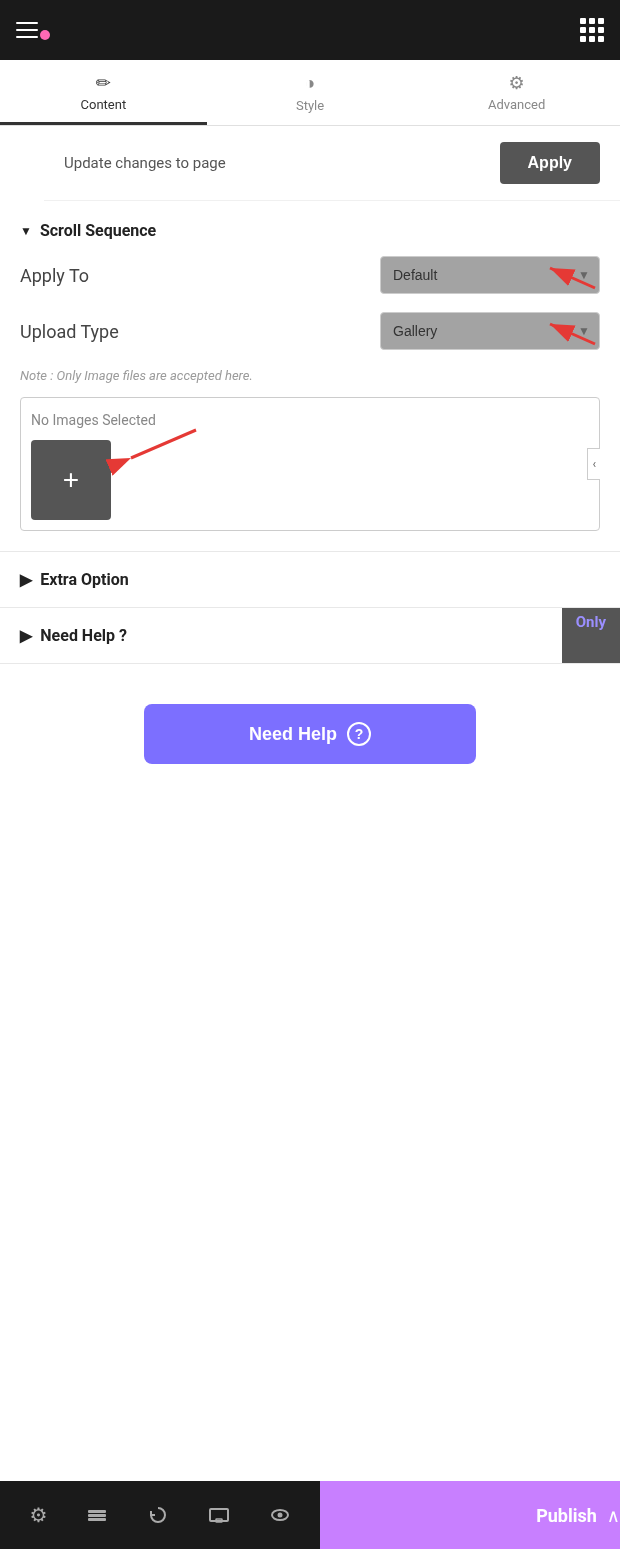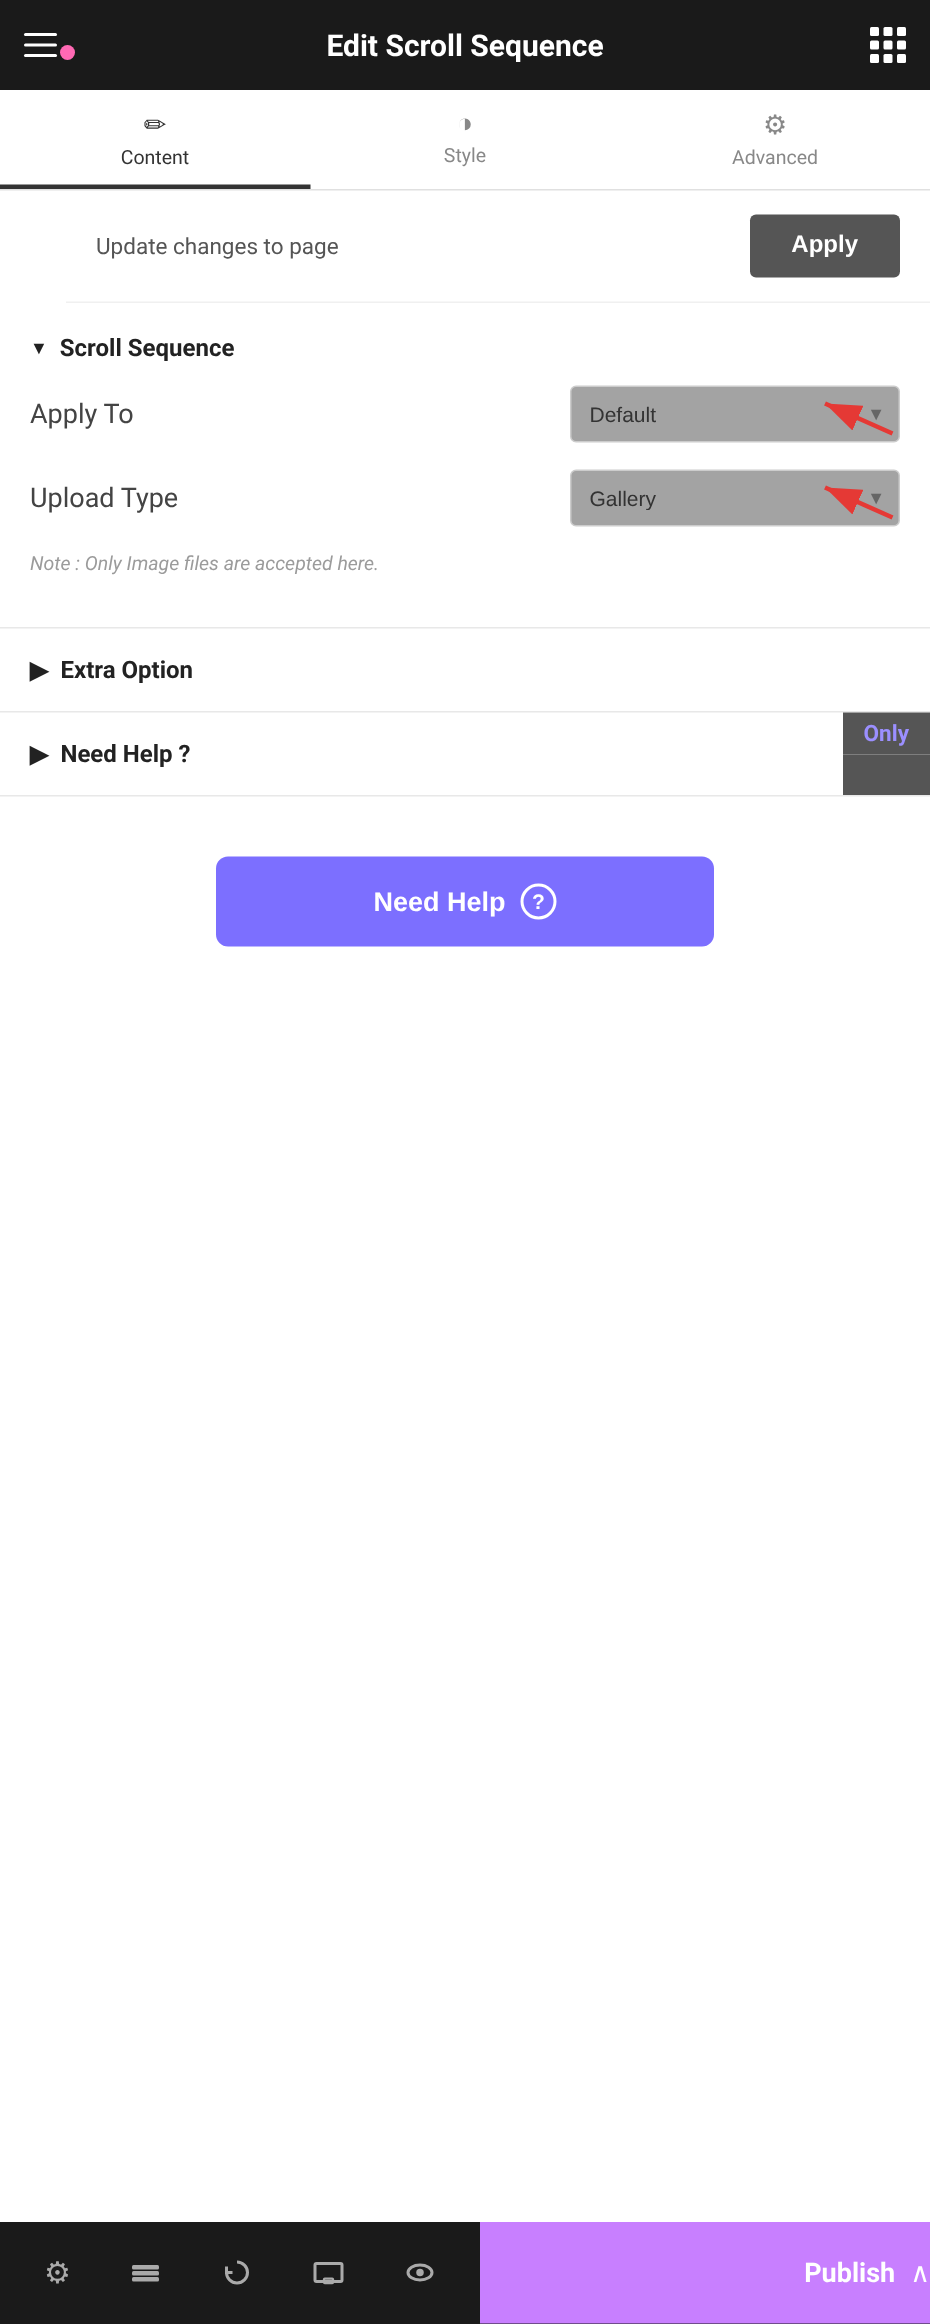--- a/index.html
+++ b/index.html
@@ -331,21 +331,20 @@
 
 <div class="header">
   <div style="position:relative">
     <div class="dot-badge"></div>
     <div class="hamburger-icon">
       <span></span>
         <span></span>
         <span></span>
     </div>
   </div>
-  <span class="header-title">Edit Scroll Sequence</span>
   <div class="grid-icon">
     <span></span>
       <span></span>
       <span></span>
     <span></span>
       <span></span>
       <span></span>
     <span></span>
       <span></span>
       <span></span>
@@ -415,20 +414,38 @@
           <polygon points="0 0, 8 3, 0 6" fill="#e53935"></polygon>
         </marker>
       </defs>
       <path d="M80 40 L35 20" stroke="#e53935" stroke-width="3" fill="none" marker-end="url(#arrowhead2)"></path>
     </svg>
   </div>
 
   <p class="note-text">Note : Only Image files are accepted here.</p>
 
   <div>
+    <div class="image-upload-box">
+      <div class="no-images-text">No Images Selected</div>
+      <div style="position:relative;display:inline-block;">
+        <button class="add-image-btn">
+          <span class="plus-icon">+</span>
+        </button>
+        
+        <svg style="position:absolute;right:-90px;top:-20px;width:100px;height:60px;pointer-events:none;" viewBox="0 0 100 60">
+          <defs>
+            <marker id="arrowhead3" markerWidth="8" markerHeight="6" refX="0" refY="3" orient="auto">
+              <polygon points="8 0, 0 3, 8 6" fill="#e53935"></polygon>
+            </marker>
+          </defs>
+          <path d="M95 10 L30 38" stroke="#e53935" stroke-width="3" fill="none" marker-end="url(#arrowhead3)"></path>
+        </svg>
+      </div>
+      <div class="collapse-btn">‹</div>
+    </div>
   </div>
 </div>
 
 <div class="collapsible-section">
   <div class="collapsible-header">
     <span class="arrow">▶</span>
     <span>Extra Option</span>
   </div>
 </div>
 

